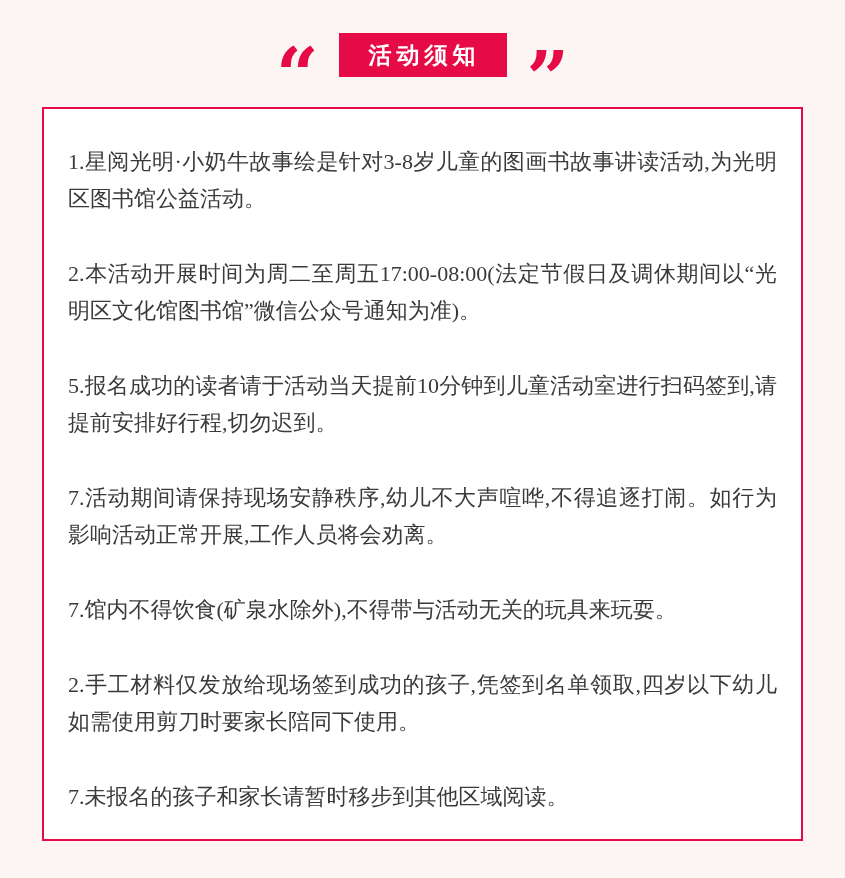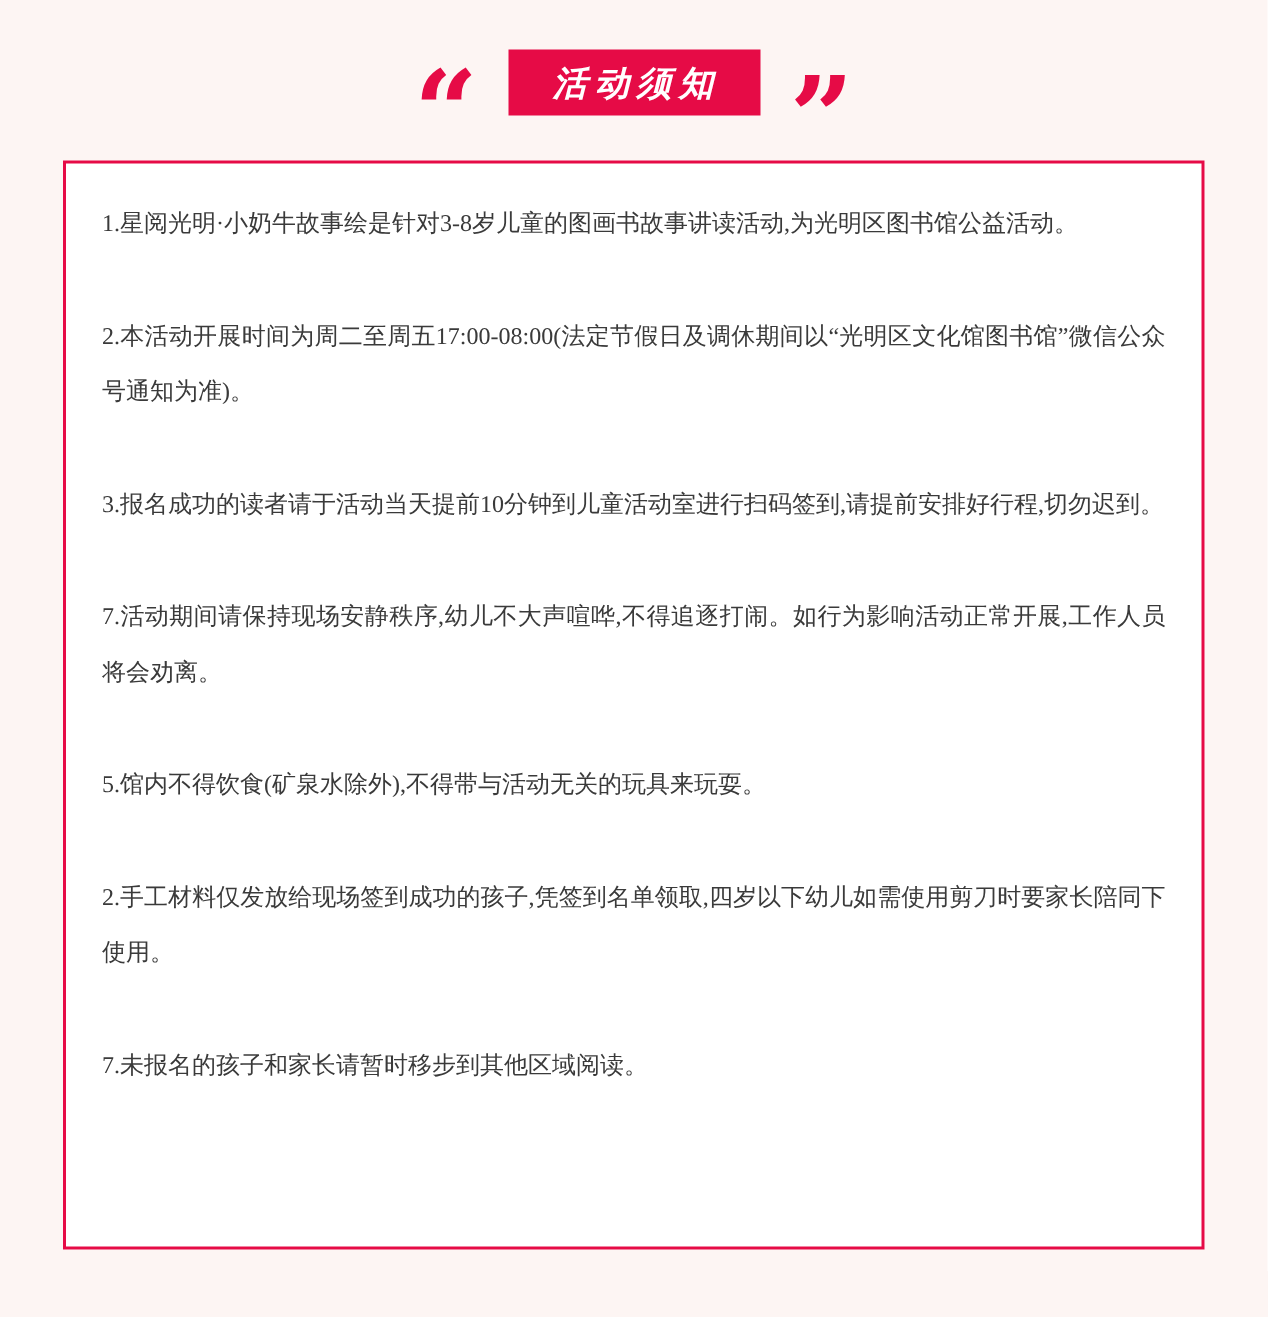--- a/index.html
+++ b/index.html
@@ -40,33 +40,32 @@
     color: #ffffff;
     height: 44px;
     line-height: 44px;
     padding: 0 26px 12px 30px;
     font-family: "Liberation Sans", "DejaVu Sans", sans-serif;
     font-weight: bold;
     font-size: 23px;
     letter-spacing: 5px;
     text-align: center;
     white-space: nowrap;
-    font-style: italic;
   }
   .notice-box {
     width: 761px;
     margin: 30px auto 0;
     background: var(--box-bg);
     border: 2px solid var(--accent);
     padding: 22px 24px 24px 24px;
     min-height: 726px;
   }
   .notice-item {
-    margin: 0 0 38px 0;
-    font-size: 16px;
+    margin: 12px 0 38px 0;
+    font-size: 22px;
     line-height: 37px;
     color: var(--text);
     text-align: justify;
     text-justify: inter-ideograph;
   }
   .notice-item:last-child { margin-bottom: 0; }
 </style>
 </head>
 <body>
 
@@ -76,20 +75,20 @@
     <span class="quote open">“</span>
     <div class="badge">
       <span>活动须知</span>
     </div>
     <span class="quote close">”</span>
   </div>
 
   <div class="notice-box">
     <p class="notice-item">1.星阅光明·小奶牛故事绘是针对3-8岁儿童的图画书故事讲读活动,为光明区图书馆公益活动。</p>
     <p class="notice-item">2.本活动开展时间为周二至周五17:00-08:00(法定节假日及调休期间以“光明区文化馆图书馆”微信公众号通知为准)。</p>
-    <p class="notice-item">3.报名成功的读者请于活动当天提前10分钟到儿童活动室进行扫码签到,请提前安排好行程,切勿迟到。</p>
+    <p class="notice-item">5.报名成功的读者请于活动当天提前10分钟到儿童活动室进行扫码签到,请提前安排好行程,切勿迟到。</p>
     <p class="notice-item">7.活动期间请保持现场安静秩序,幼儿不大声喧哗,不得追逐打闹。如行为影响活动正常开展,工作人员将会劝离。</p>
-    <p class="notice-item">5.馆内不得饮食(矿泉水除外),不得带与活动无关的玩具来玩耍。</p>
+    <p class="notice-item">7.馆内不得饮食(矿泉水除外),不得带与活动无关的玩具来玩耍。</p>
     <p class="notice-item">2.手工材料仅发放给现场签到成功的孩子,凭签到名单领取,四岁以下幼儿如需使用剪刀时要家长陪同下使用。</p>
     <p class="notice-item">7.未报名的孩子和家长请暂时移步到其他区域阅读。</p>
   </div>
 
 </div>
 
 </body></html>

